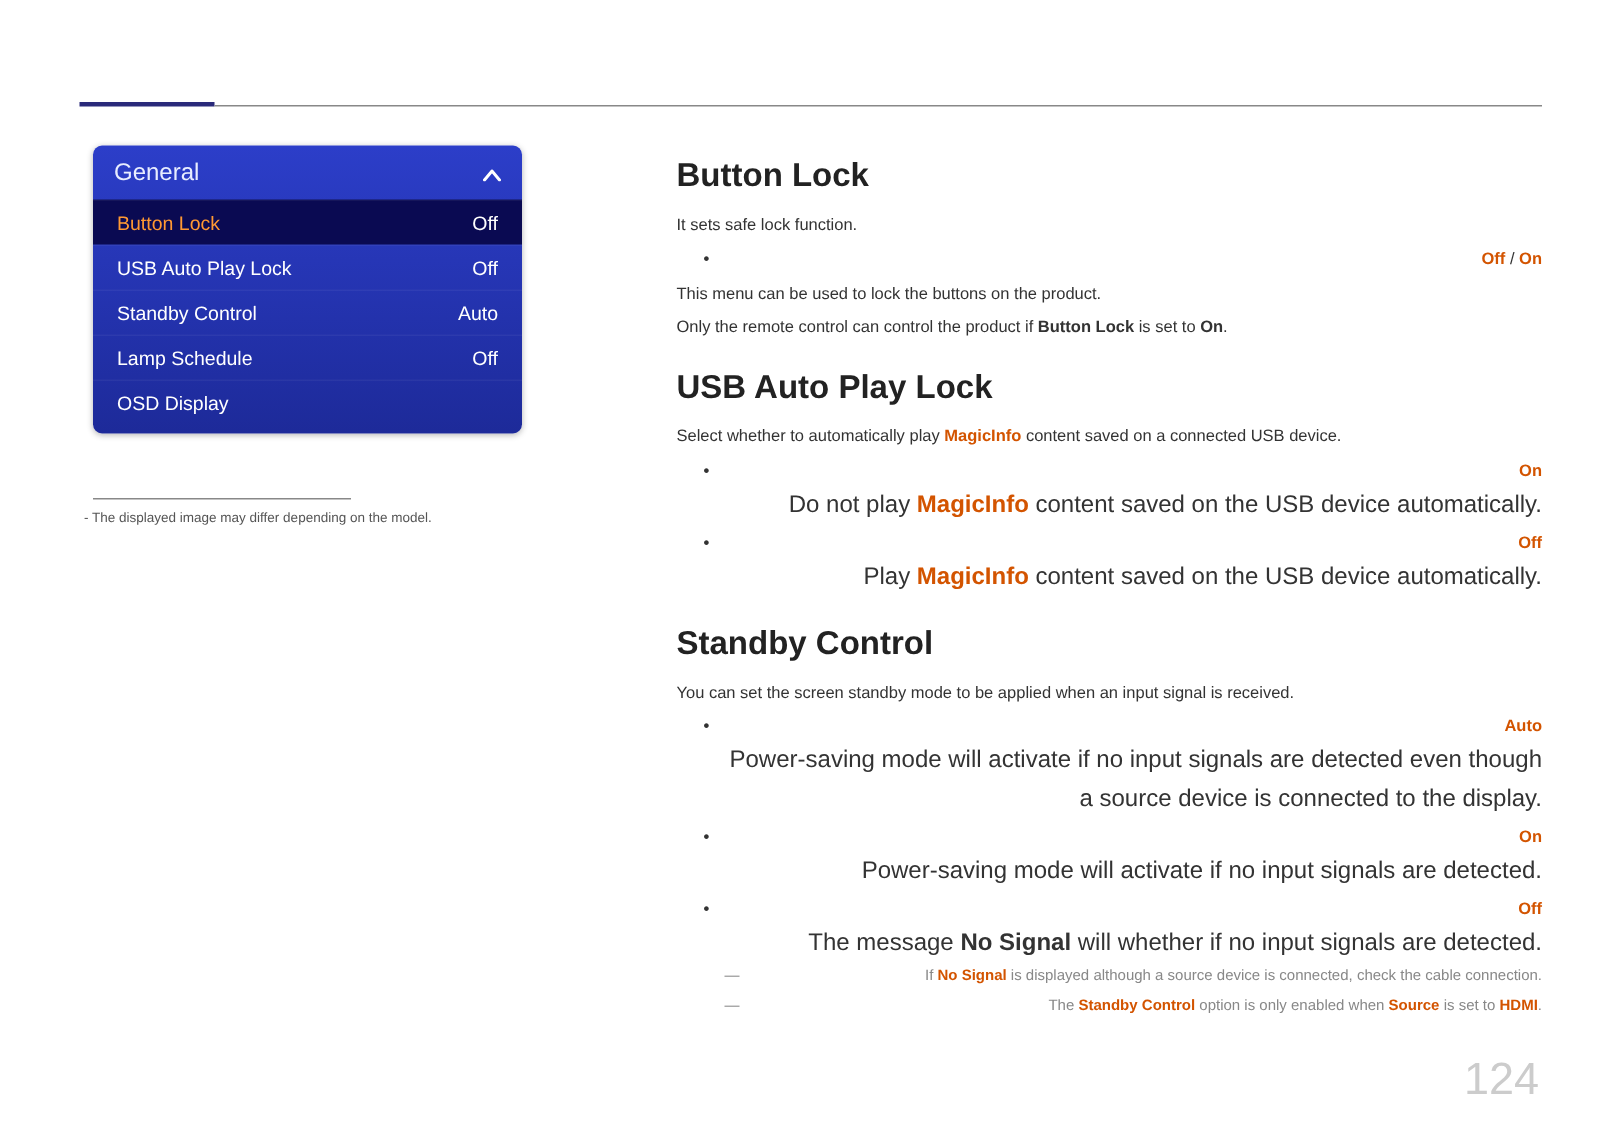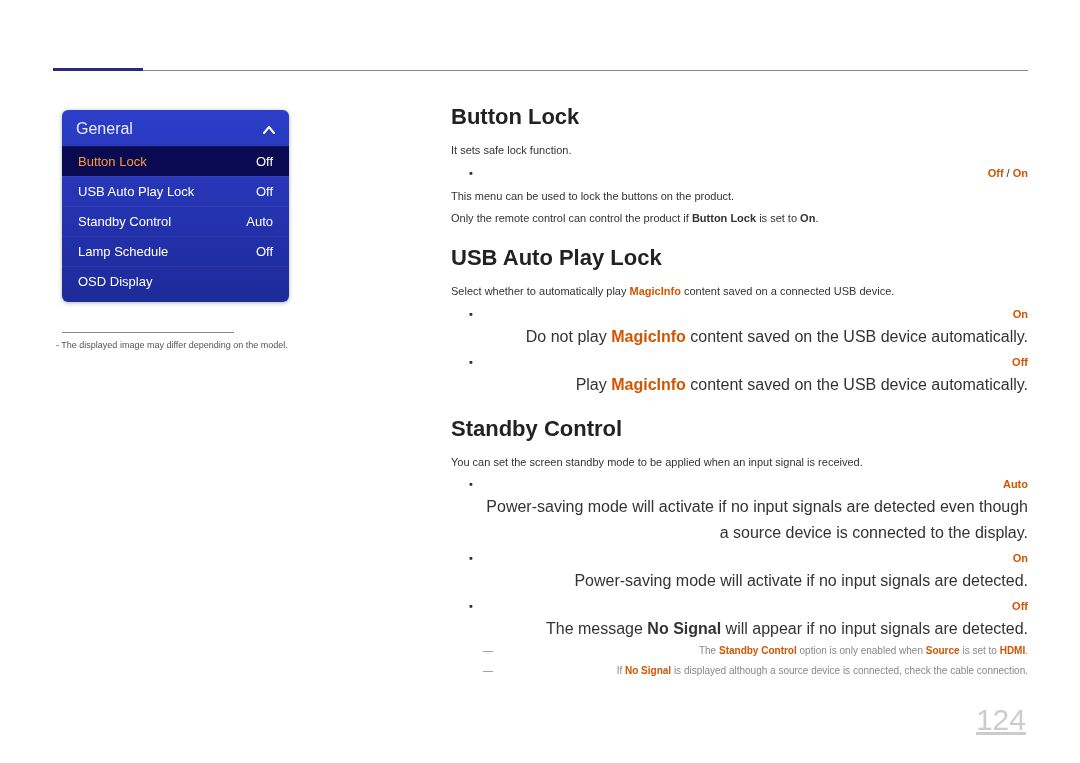--- a/index.html
+++ b/index.html
@@ -26,23 +26,23 @@
     .top-border-line {
       position: absolute;
       top: 70px;
       left: 143px;
       right: 52px;
       height: 1px;
       background: #888;
     }
     .osd-panel {
       position: absolute;
-      top: 110px;
+      top: 97px;
       left: 62px;
-      width: 227px;
+      width: 286px;
       border-radius: 6px;
       overflow: hidden;
       background: linear-gradient(to bottom, #2c3ec9, #1d2a99);
       box-shadow: 0 1px 4px rgba(0,0,0,0.3);
     }
     .osd-header {
       padding: 10px 14px 8px 14px;
       display: flex;
       justify-content: space-between;
       align-items: center;
@@ -177,21 +177,20 @@
     .nested-dash {
       margin-left: 32px;
     }
     .page-number {
       position: absolute;
       bottom: 26px;
       right: 54px;
       font-size: 30px;
       color: #ccc;
       font-weight: 300;
-      text-decoration: underline;
     }
   </style>
 </head>
 <body>
 
 <div class="top-border-accent"></div>
 <div class="top-border-line"></div>
 
 <div class="osd-panel">
   <div class="osd-header">
@@ -270,26 +269,26 @@
       <span class="label">Auto</span>
       <span class="sub-desc">Power-saving mode will activate if no input signals are detected even though a source device is connected to the display.</span>
     </li>
     <li>
       <span class="label">On</span>
       <span class="sub-desc">Power-saving mode will activate if no input signals are detected.</span>
     </li>
     <li>
       <span class="label">Off</span>
       <span class="sub-desc">
-        <span>The message </span><span class="bold">No Signal</span><span> will appear if no input signals are detected.</span>
+        <span>The message </span><span class="bold">No Signal</span><span> will whether if no input signals are detected.</span>
       </span>
+      <div class="dash-note" style="margin-left:0;">
+        <span>If </span><span class="accent">No Signal</span><span> is displayed although a source device is connected, check the cable connection.</span>
+      </div>
       <div class="dash-note" style="margin-left:0;">
         <span>The </span><span class="accent">Standby Control</span><span> option is only enabled when </span><span class="accent">Source</span><span> is set to </span><span class="accent">HDMI</span><span>.</span>
       </div>
-      <div class="dash-note" style="margin-left:0;">
-        <span>If </span><span class="accent">No Signal</span><span> is displayed although a source device is connected, check the cable connection.</span>
-      </div>
     </li>
   </ul>
 
 </div>
 
 <div class="page-number">124</div>
 
 </body></html>

